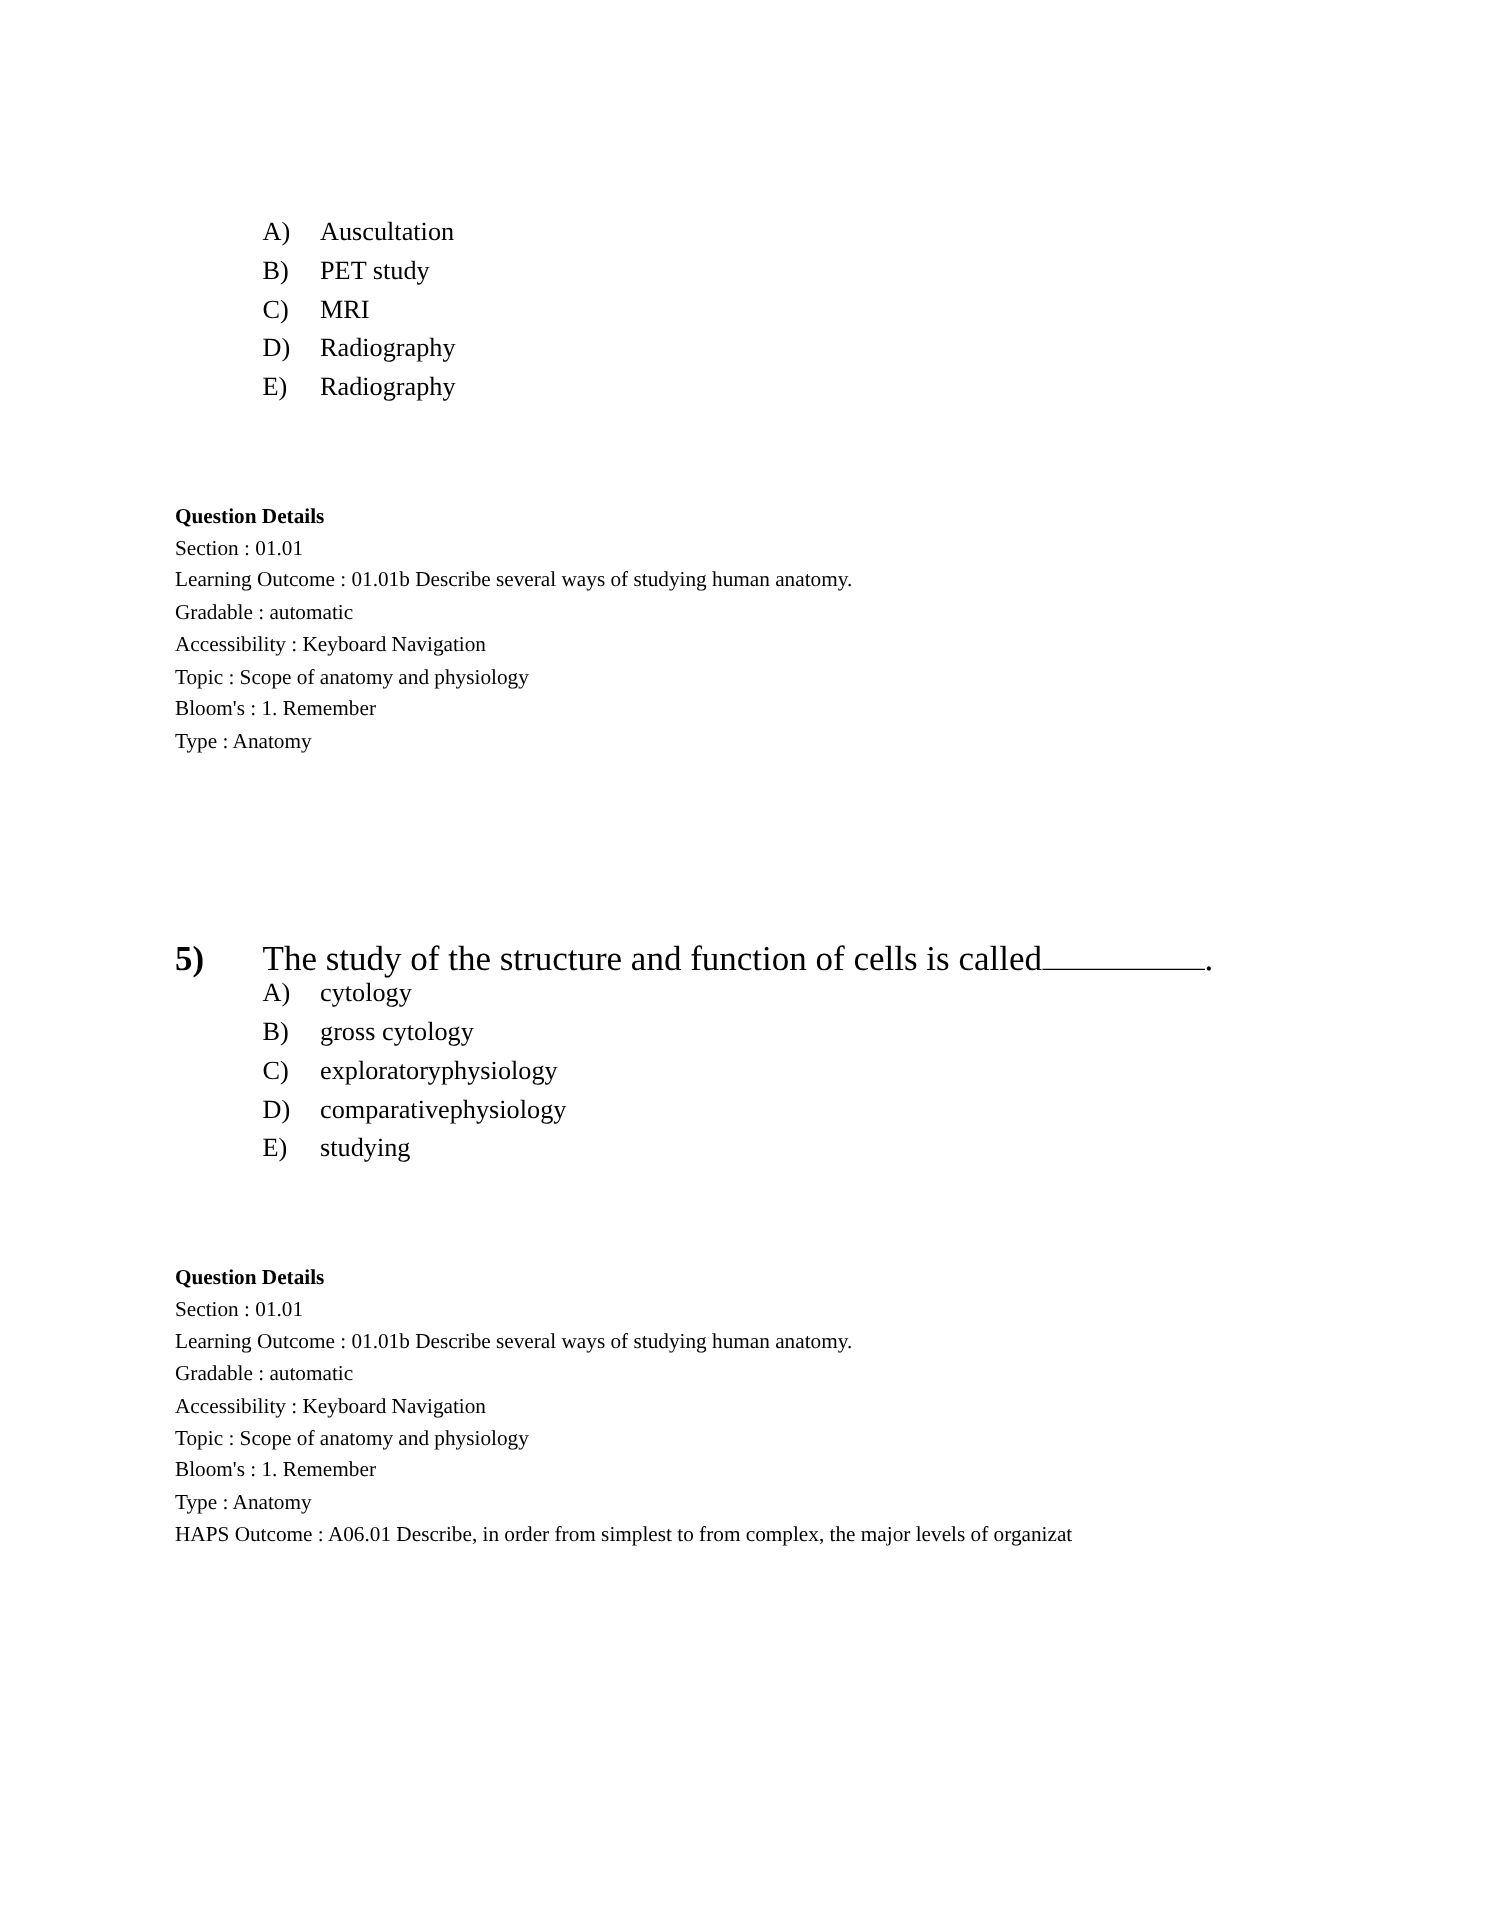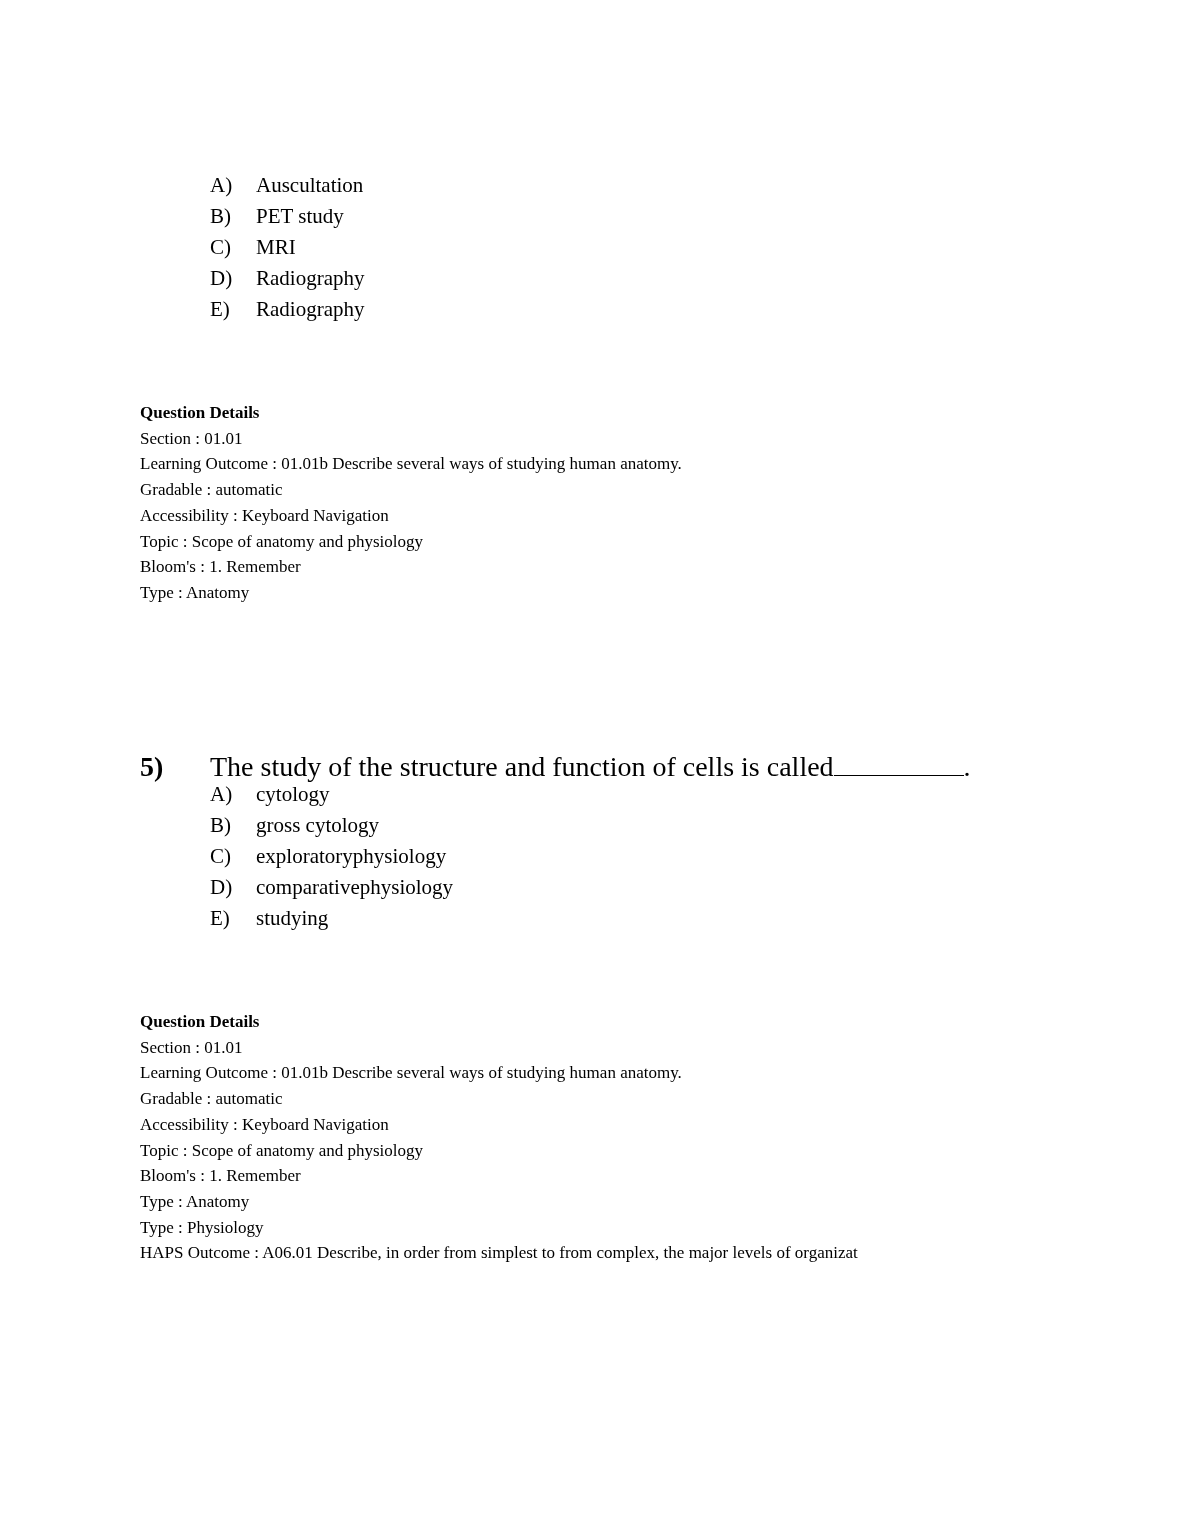--- a/index.html
+++ b/index.html
@@ -132,17 +132,16 @@
 
   <div class="details details-2">
     <div class="details-heading">Question Details</div>
     <div class="detail-line">Section : 01.01</div>
     <div class="detail-line">Learning Outcome : 01.01b Describe several ways of studying human anatomy.</div>
     <div class="detail-line">Gradable : automatic</div>
     <div class="detail-line">Accessibility : Keyboard Navigation</div>
     <div class="detail-line">Topic : Scope of anatomy and physiology</div>
     <div class="detail-line">Bloom's : 1. Remember</div>
     <div class="detail-line">Type : Anatomy</div>
-    <div class="detail-line">Type : Physiology</div>
     <div class="detail-line">HAPS Outcome : A06.01 Describe, in order from simplest to from complex, the major levels of organizat</div>
   </div>
 
 </div>
 
 </body></html>

